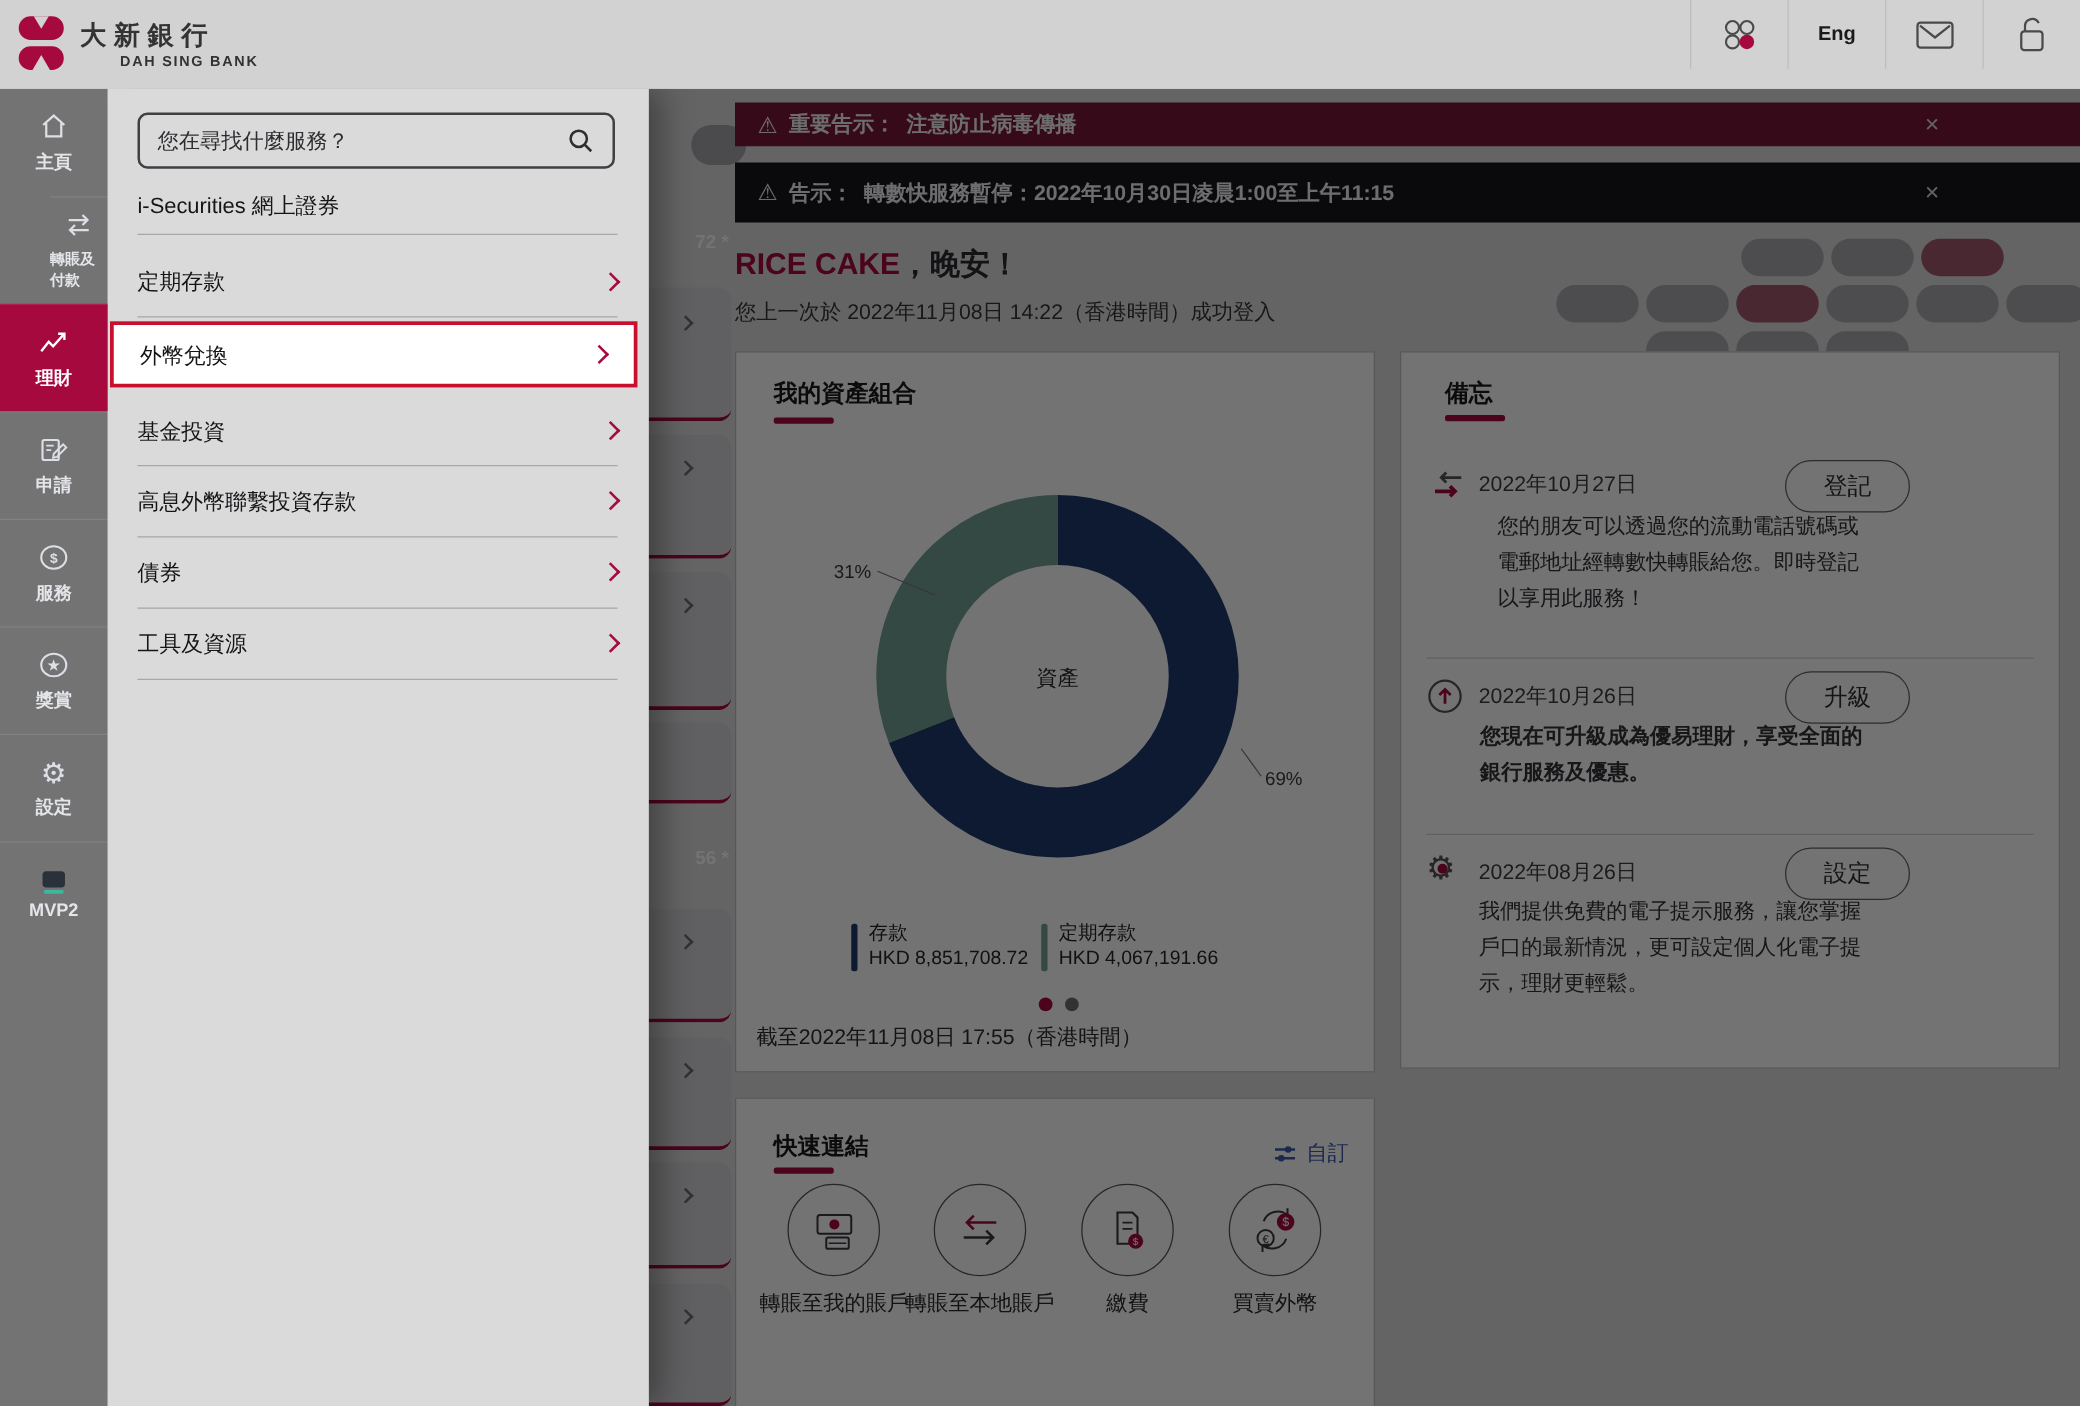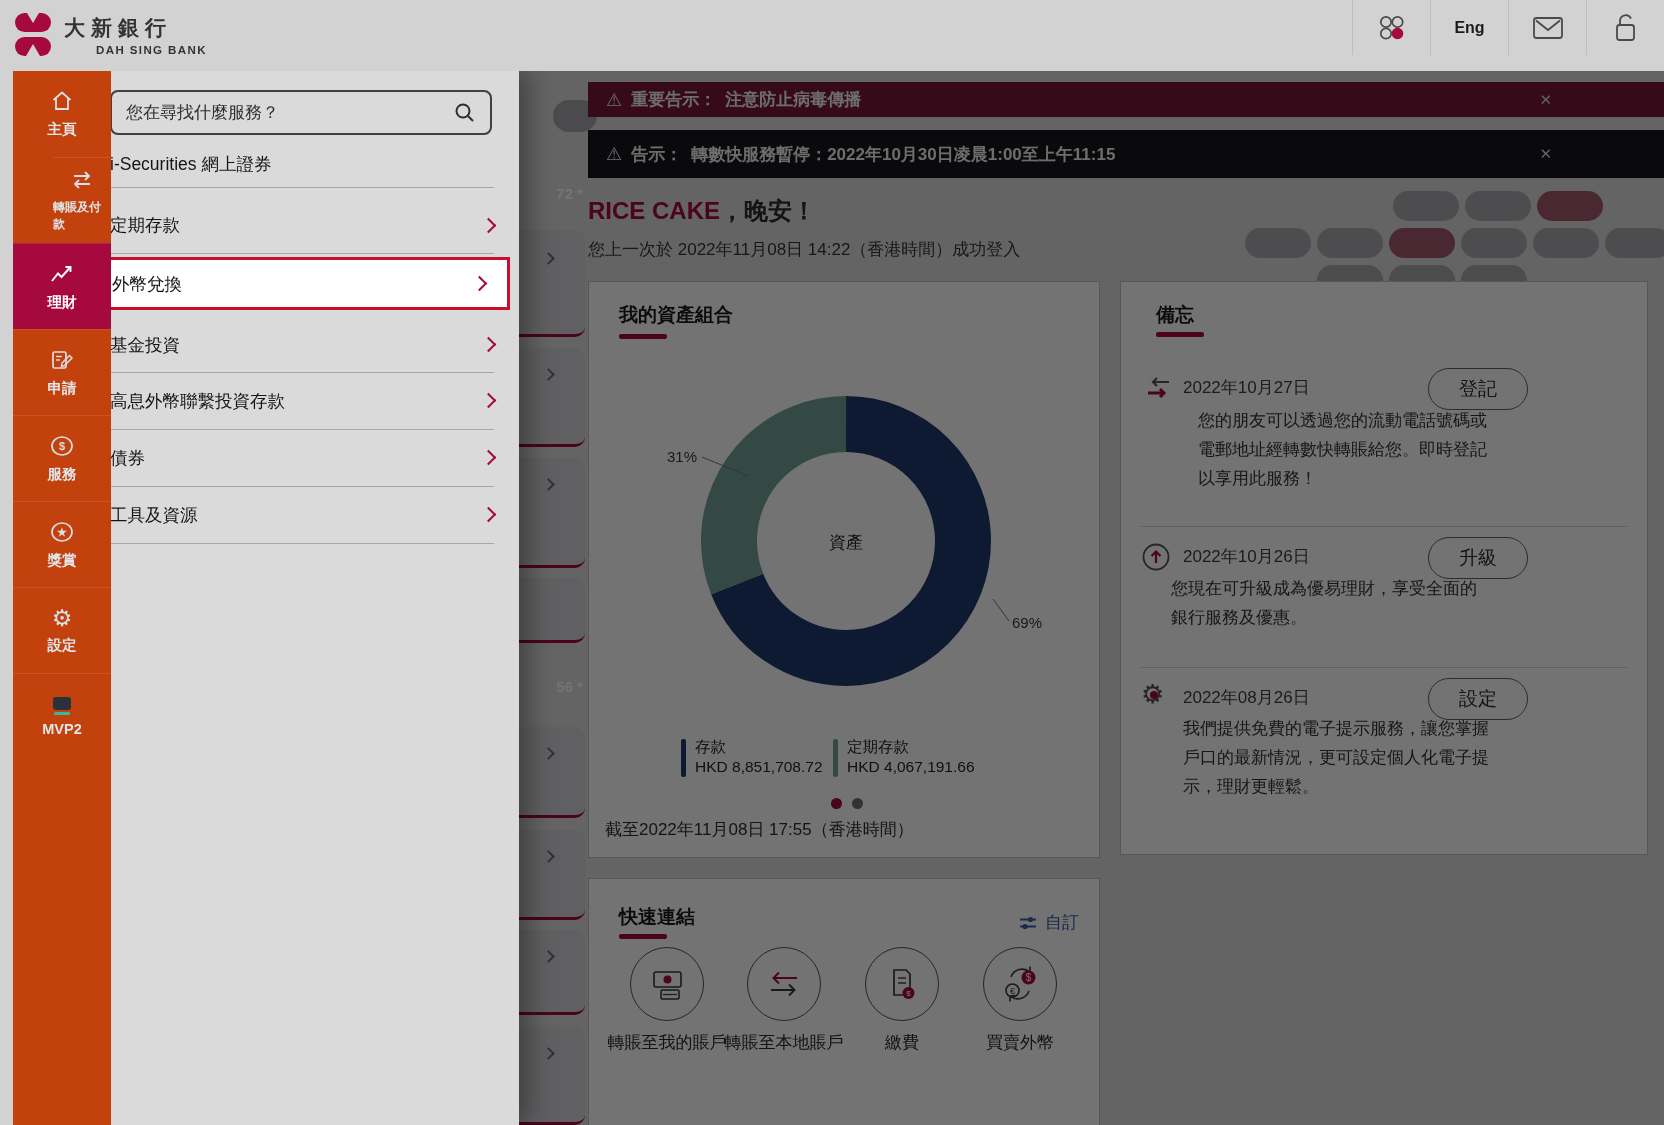--- a/index.html
+++ b/index.html
@@ -9,21 +9,21 @@
   
   .header { position:absolute; left:0; top:0; width:1664px; height:71px; background:#D2D2D2; z-index:70; }
   .logo-wrap { position:absolute; left:14px; top:12px; display:flex; align-items:center; gap:10px; }
   .logo-text .zh { font-size:21px; font-weight:bold; color:#333; letter-spacing:6px; }
   .logo-text .en { font-size:11.5px; font-weight:bold; color:#333; letter-spacing:1.4px; margin-top:2px;margin-left:32px; }
   .hdr-right { position:absolute; right:0; top:0; height:71px; display:flex; }
   .hdr-cell { width:78px; height:55px; border-left:1px solid #BDBDBD; display:flex; align-items:center; justify-content:center; cursor:pointer; }
   .eng { font-size:16px; font-weight:bold; color:#1A1A1A; }
 
   
-  .sidebar { position:absolute; left:13px; top:71px; width:98px; height:1054px; background:#c2410c; z-index:70; }
+  .sidebar { position:absolute; left:0; top:71px; width:86px; height:1054px; background:#737373; z-index:70; }
   .side-item { height:86px; display:flex; flex-direction:column; align-items:center; justify-content:center; gap:7px;
                color:#E3E5E9; font-size:14.5px; font-weight:bold; border-top:1px solid rgba(255,255,255,0.10); cursor:pointer; }
   .side-item:first-child { border-top:none; }
   .side-item.small-label { font-size:12px;margin-left:40px; }
   .side-item.active { background:#A6093D; color:#FFF; }
   .gear-glyph { font-size:23px; line-height:22px; color:#DCDFE5; font-weight:normal; }
   .mvp-icon { width:18px; height:13px; background:#2B313B; border-radius:3px; position:relative; }
   .mvp-icon::after { content:""; position:absolute; left:1px; right:1px; bottom:-5px; height:3px; background:#3FB7A0; border-radius:2px; }
 
   
@@ -191,21 +191,21 @@
       <button class="pill-btn" style="left:307px; top:86px;">登記</button>
       <div class="memo-text" style="left:62px; top:124px; width:300px;margin-left:15px;">您的朋友可以透過您的流動電話號碼或電郵地址經轉數快轉賬給您。即時登記以享用此服務！</div>
       <div class="memo-divider" style="top:244px;"></div>
 
       <svg class="memo-icon" style="left:20px; top:260px;" width="30" height="30" viewBox="0 0 30 30">
         <circle cx="15" cy="15" r="12.5" fill="none" stroke="#55555B" stroke-width="1.8"></circle>
         <path d="M15 21 V9.5 M10.5 14 L15 9.5 L19.5 14" fill="none" stroke="#A6093D" stroke-width="2.2"></path>
       </svg>
       <div class="memo-date" style="left:62px; top:263px;">2022年10月26日</div>
       <button class="pill-btn" style="left:307px; top:255px;">升級</button>
-      <div class="memo-text" style="left:50px; top:292px; width:310px;">您現在可升級成為優易理財，享受全面的銀行服務及優惠。</div>
+      <div class="memo-text" style="left:63px; top:292px; width:310px;font-weight:bold;">您現在可升級成為優易理財，享受全面的銀行服務及優惠。</div>
       <div class="memo-divider" style="top:385px;"></div>
 
       <div class="memo-icon" style="left:20px; top:398px; font-size:26px; line-height:28px; color:#55555B; position:absolute;">
         <span>⚙</span>
         <span style="position:absolute; left:9px; top:11px; width:8px; height:8px; border-radius:50%; background:#A6093D;"></span>
       </div>
       <div class="memo-date" style="left:62px; top:404px;">2022年08月26日</div>
       <button class="pill-btn" style="left:307px; top:396px;">設定</button>
       <div class="memo-text" style="left:62px; top:432px; width:310px;">我們提供免費的電子提示服務，讓您掌握戶口的最新情況，更可設定個人化電子提示，理財更輕鬆。</div>
     </div>

